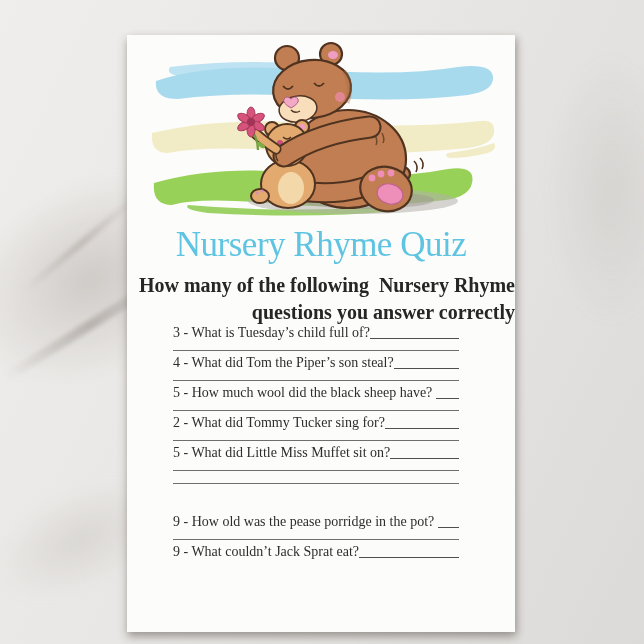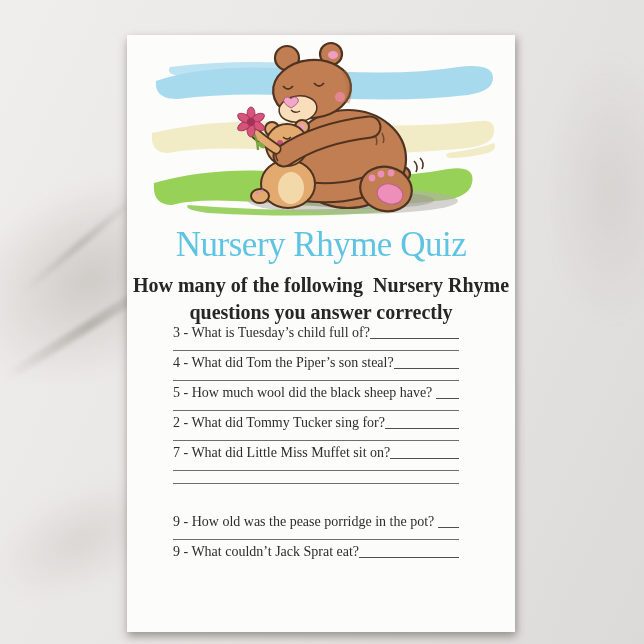--- a/index.html
+++ b/index.html
@@ -34,21 +34,21 @@
   }
   .illustration { position:absolute; left:21px; top:2px; width:350px; height:185px; }
 
   .quiz-title {
     position:absolute; top:190px; left:0; width:100%;
     text-align:center; font-size:35px; line-height:40px;
     color:#5ec4e2; letter-spacing:-0.5px; white-space:pre;
   }
   .quiz-subtitle {
     position:absolute; top:237px; left:0; width:100%;
-    text-align:center; font-weight:bold; color:#262626;
+    text-align:right; font-weight:bold; color:#262626;
     font-size:20px; line-height:27px;
   }
   .quiz-subtitle div { white-space:pre; }
 
   .questions { position:absolute; left:46px; top:289px; width:286px; }
   .q-block { height:30px; }
   .q-line { display:flex; height:17px; }
   .q-text {
     font-size:14px; line-height:17px; color:#2d2d2d; white-space:pre;
   }
@@ -187,21 +187,21 @@
         <div class="q-block">
           <div class="q-line">
             <span class="q-text">2 - What did Tommy Tucker sing for?</span>
             <span class="q-blank"></span>
           </div>
           <div class="q-rule"></div>
         </div>
 
         <div class="q-block">
           <div class="q-line">
-            <span class="q-text">7 - What did Little Miss Muffet sit on?</span>
+            <span class="q-text">5 - What did Little Miss Muffet sit on?</span>
             <span class="q-blank"></span>
           </div>
           <div class="q-rule"></div>
         </div>
 
         <div class="q-block">
           <div class="q-rule"></div>
         </div>
 
         <div class="q-block">

